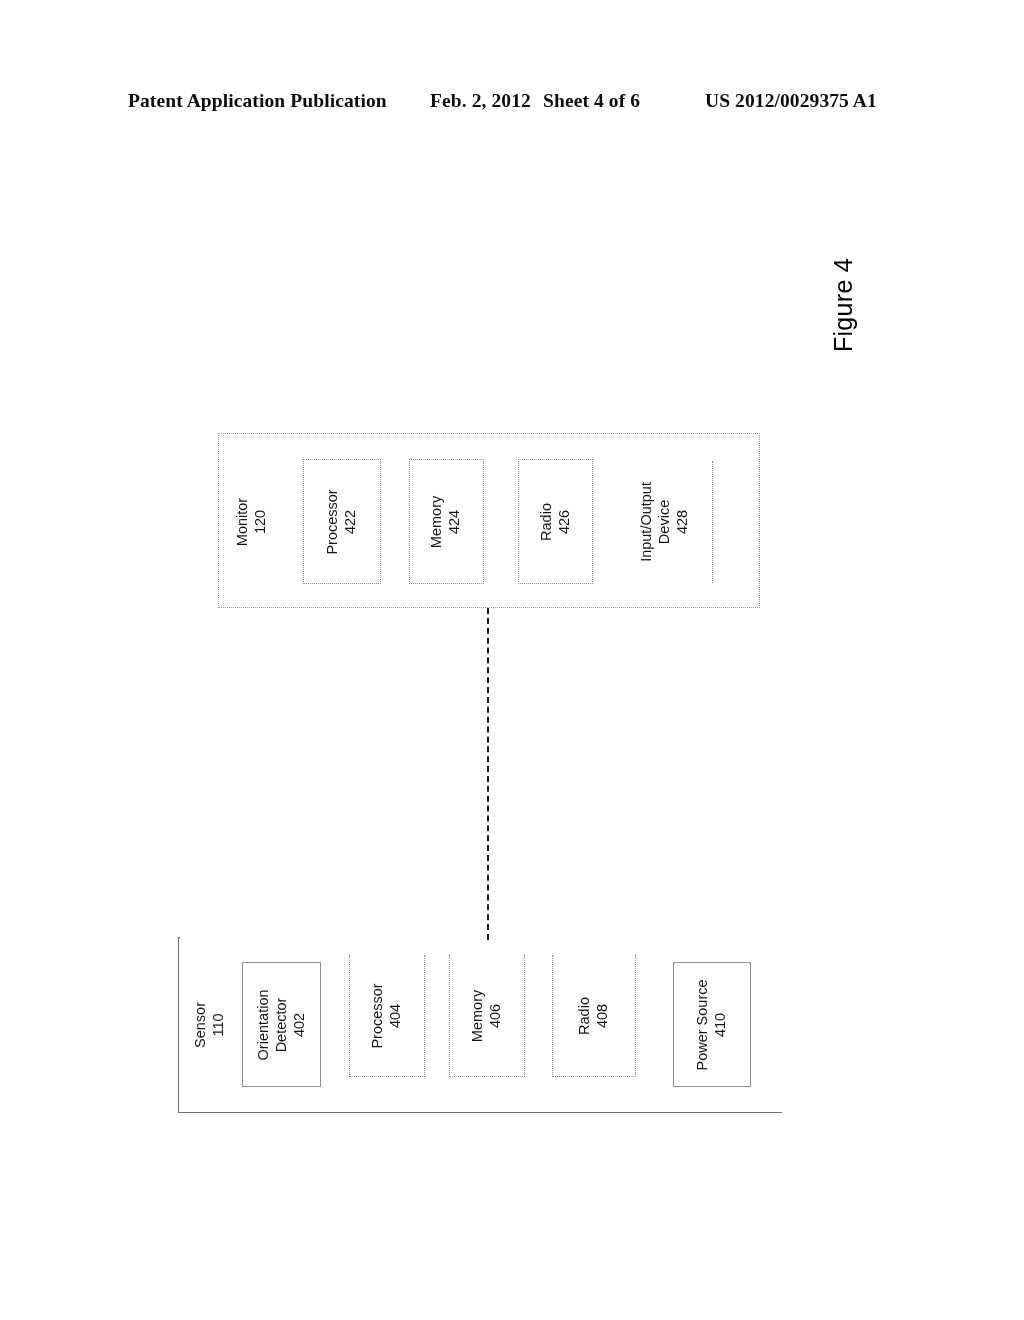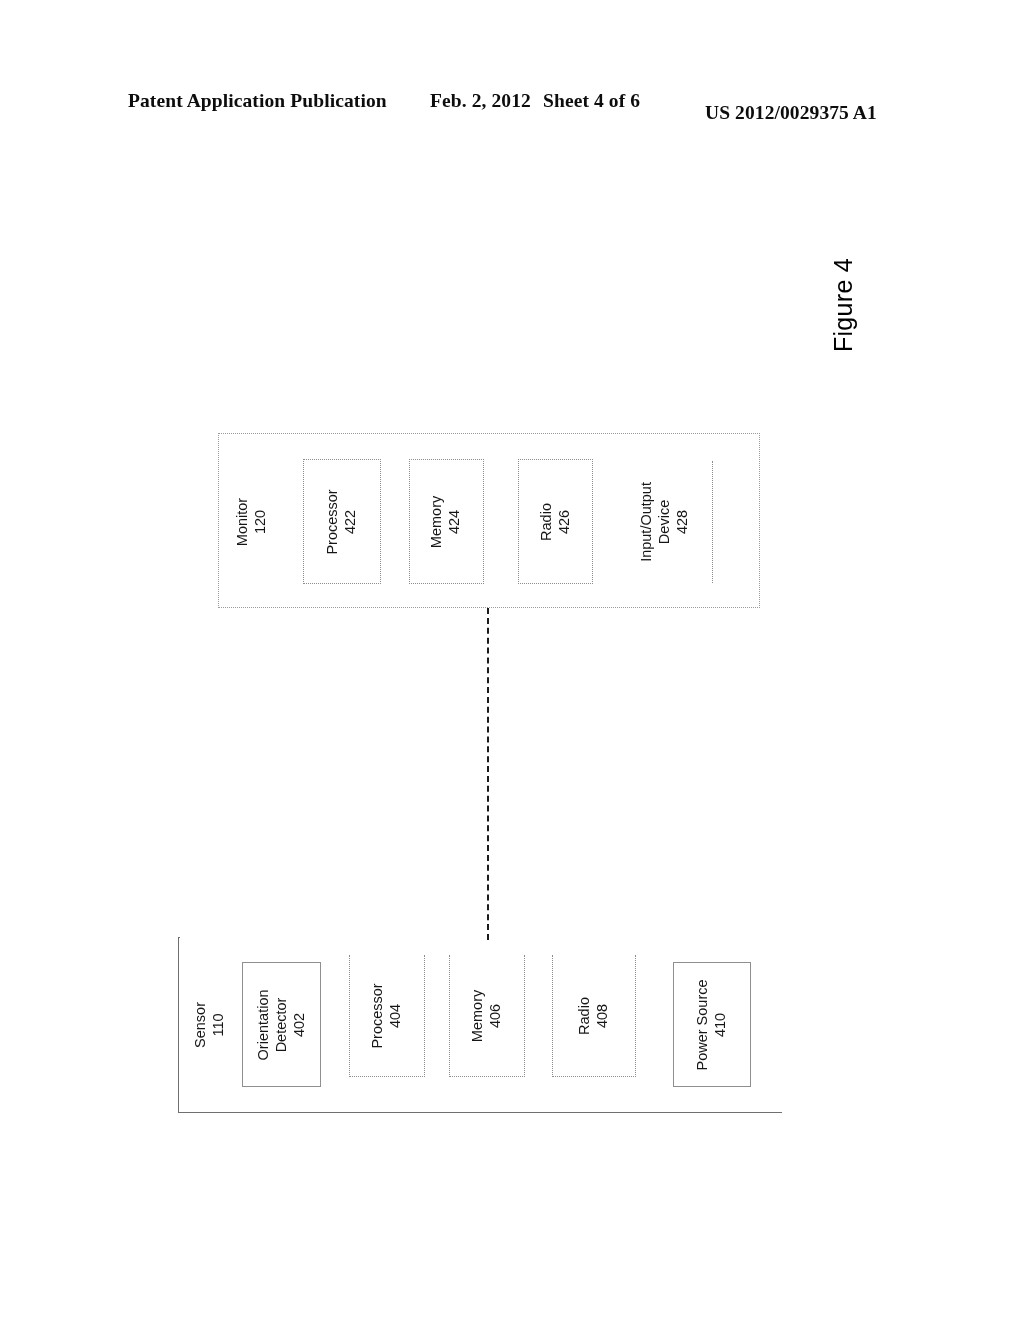--- a/index.html
+++ b/index.html
@@ -28,21 +28,21 @@
     font-family: "Liberation Serif", serif;
     font-weight: bold;
     font-size: 19.5px;
     letter-spacing: 0.1px;
     white-space: nowrap;
     color: #0d0d0d;
   }
   #hdr-pub   { left: 128px; top: 90px; }
   #hdr-date  { left: 430px; top: 90px; }
   #hdr-sheet { left: 543px; top: 90px; text-align: center; }
-  #hdr-num   { left: 705px; top: 90px; margin-top: 12px; }
+  #hdr-num   { left: 705px; top: 90px; }
 
   
   #figure-caption {
     position: absolute;
     left: 830px;
     top: 250px;
     width: 26px;
     height: 110px;
   }
   #figure-caption .cap-inner {

